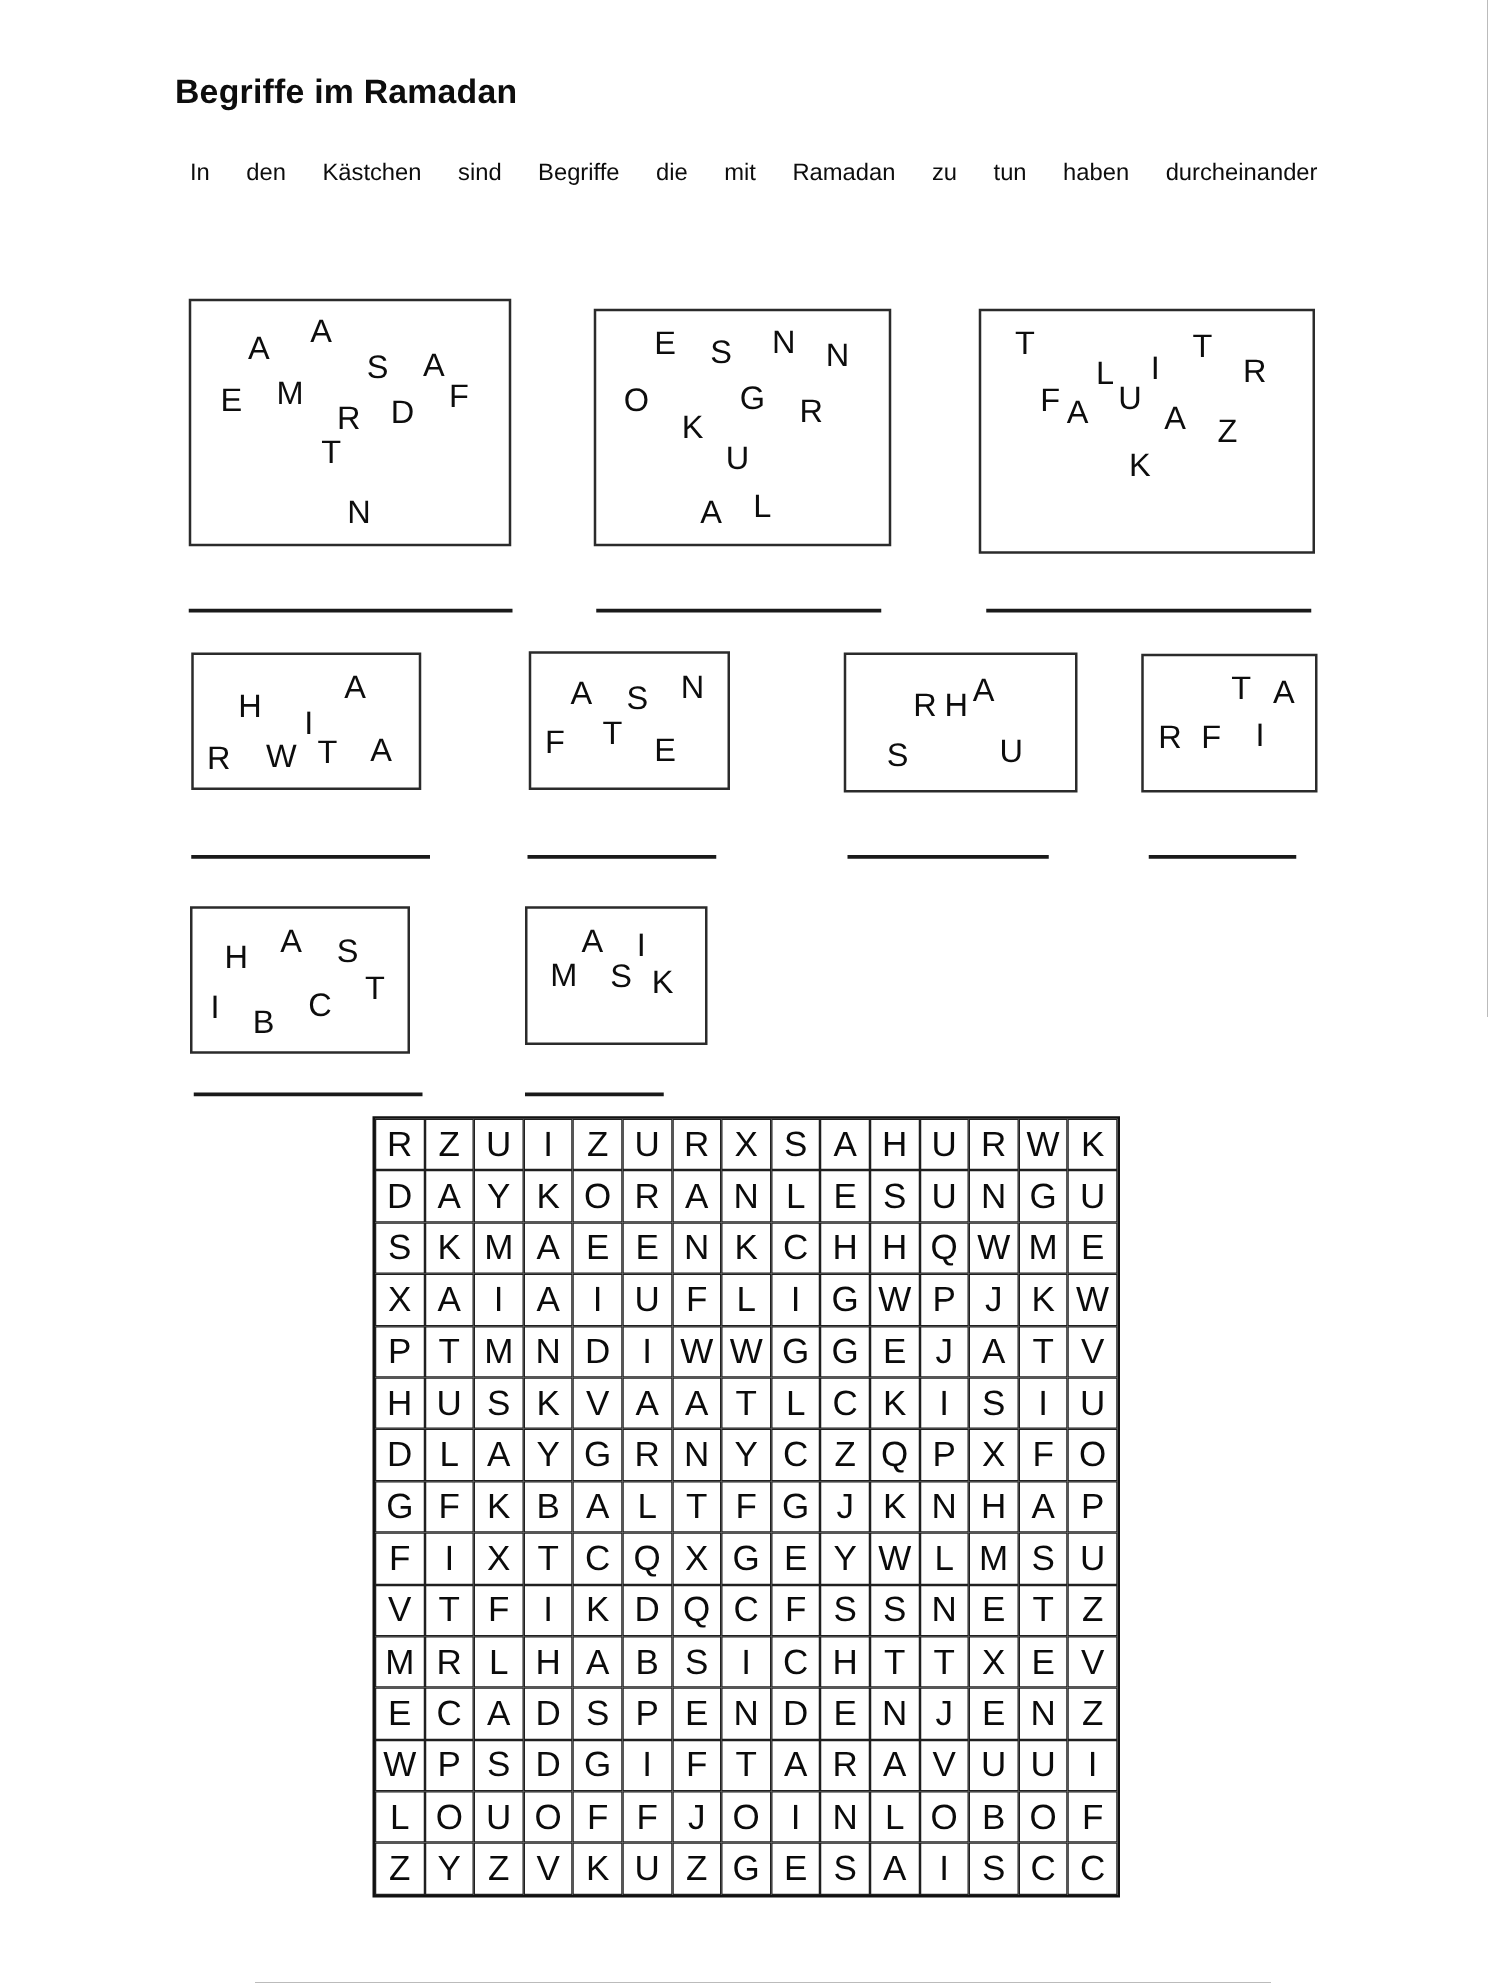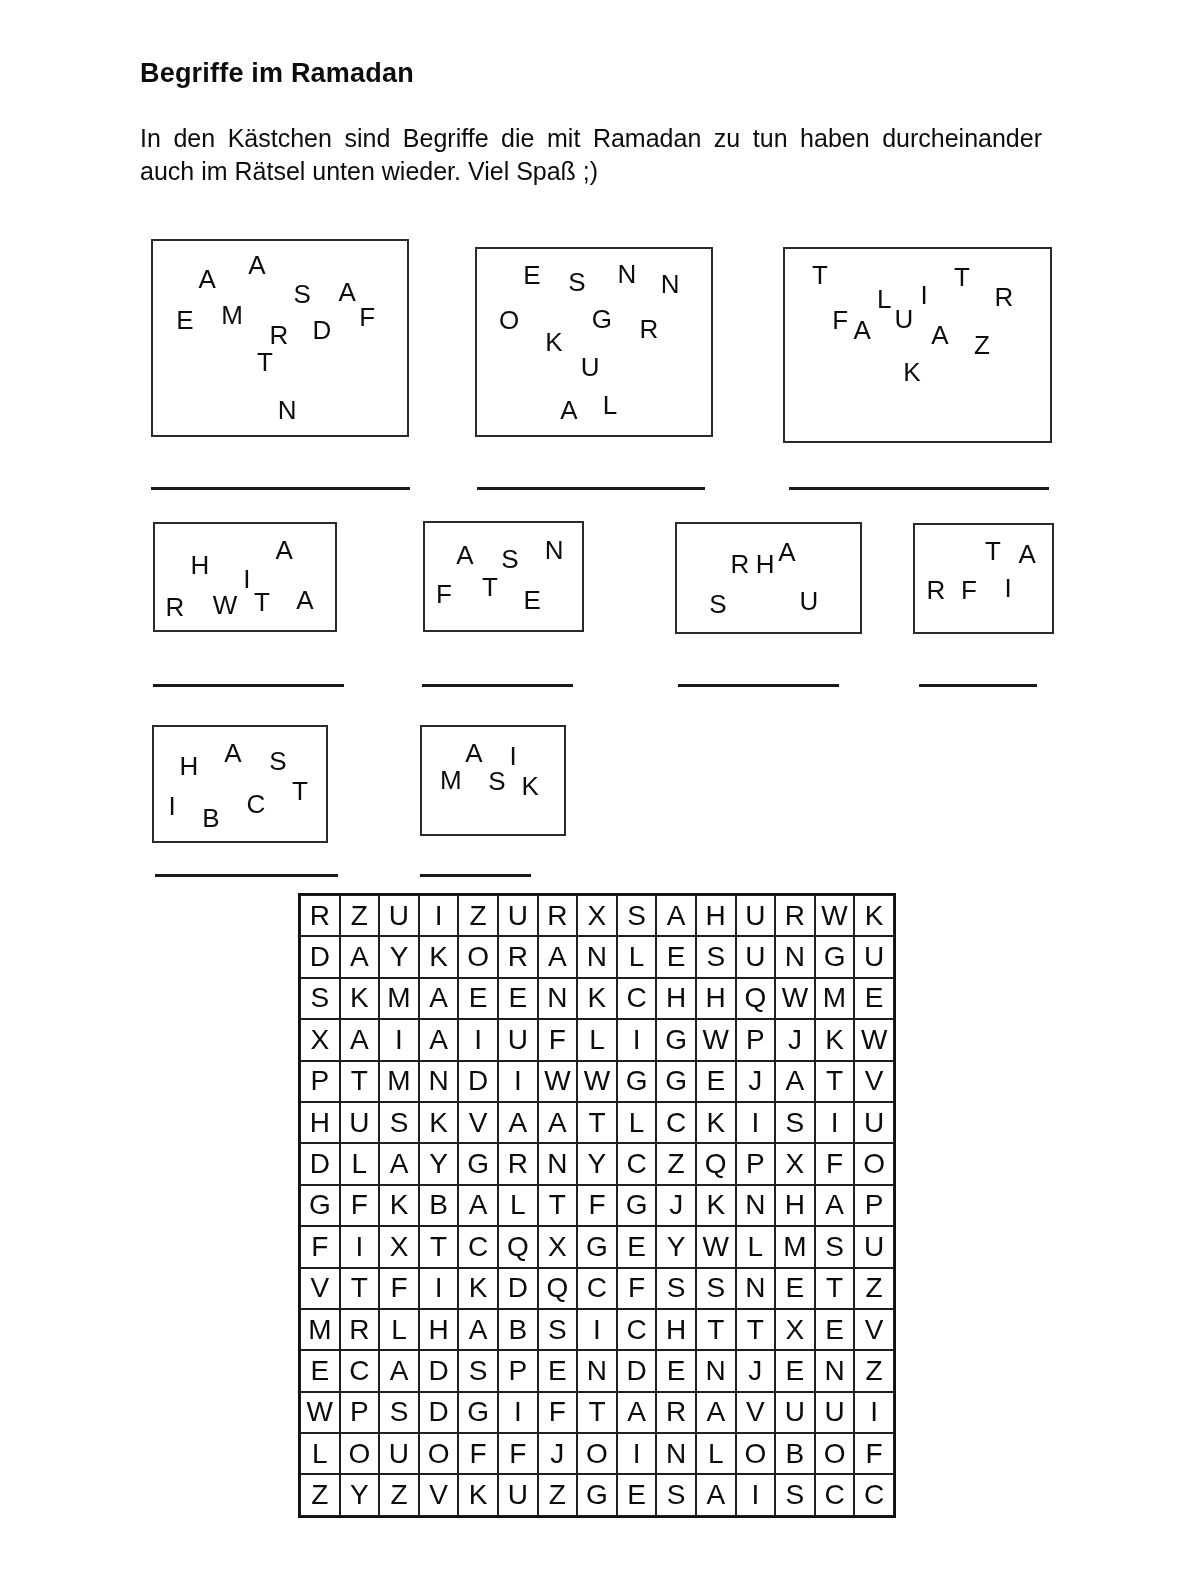--- a/index.html
+++ b/index.html
@@ -19,24 +19,24 @@
     top: 58px;
     font-size: 27px;
     font-weight: bold;
     letter-spacing: 0.2px;
     color: #0d0d0d;
     margin: 0;
     text-align: right;
   }
   .intro {
     position: absolute;
-    left: 140px;
+    left: 152px;
     top: 122px;
     width: 902px;
-    font-size: 25px;
+    font-size: 19px;
     line-height: 33px;
     color: #0d0d0d;
   }
   .intro-line.just {
     text-align: justify;
     text-align-last: justify;
   }
   .box {
     position: absolute;
     border: 2px solid #2b2b2b;
@@ -76,21 +76,20 @@
 </style>
 </head>
 <body>
 
 <div class="page">
 
   <h1 class="title">Begriffe im Ramadan</h1>
 
   <div class="intro">
     <div class="intro-line just">In den Kästchen sind Begriffe die mit Ramadan zu tun haben durcheinander</div>
-    <div class="intro-line">auch im Rätsel unten wieder. Viel Spaß ;)</div>
   </div>
 
   <div class="box" style="left:151px; top:239px; width:254px; height:194px;">
       <span class="ltr" style="left: 21.3%; top: 19.6%;">A</span>
       <span class="ltr" style="left: 40.9%; top: 12.4%;">A</span>
       <span class="ltr" style="left: 58.7%; top: 27.3%;">S</span>
       <span class="ltr" style="left: 76.4%; top: 26.3%;">A</span>
       <span class="ltr" style="left: 12.6%; top: 40.7%;">E</span>
       <span class="ltr" style="left: 31.1%; top: 38.1%;">M</span>
       <span class="ltr" style="left: 49.6%; top: 48.5%;">R</span>

